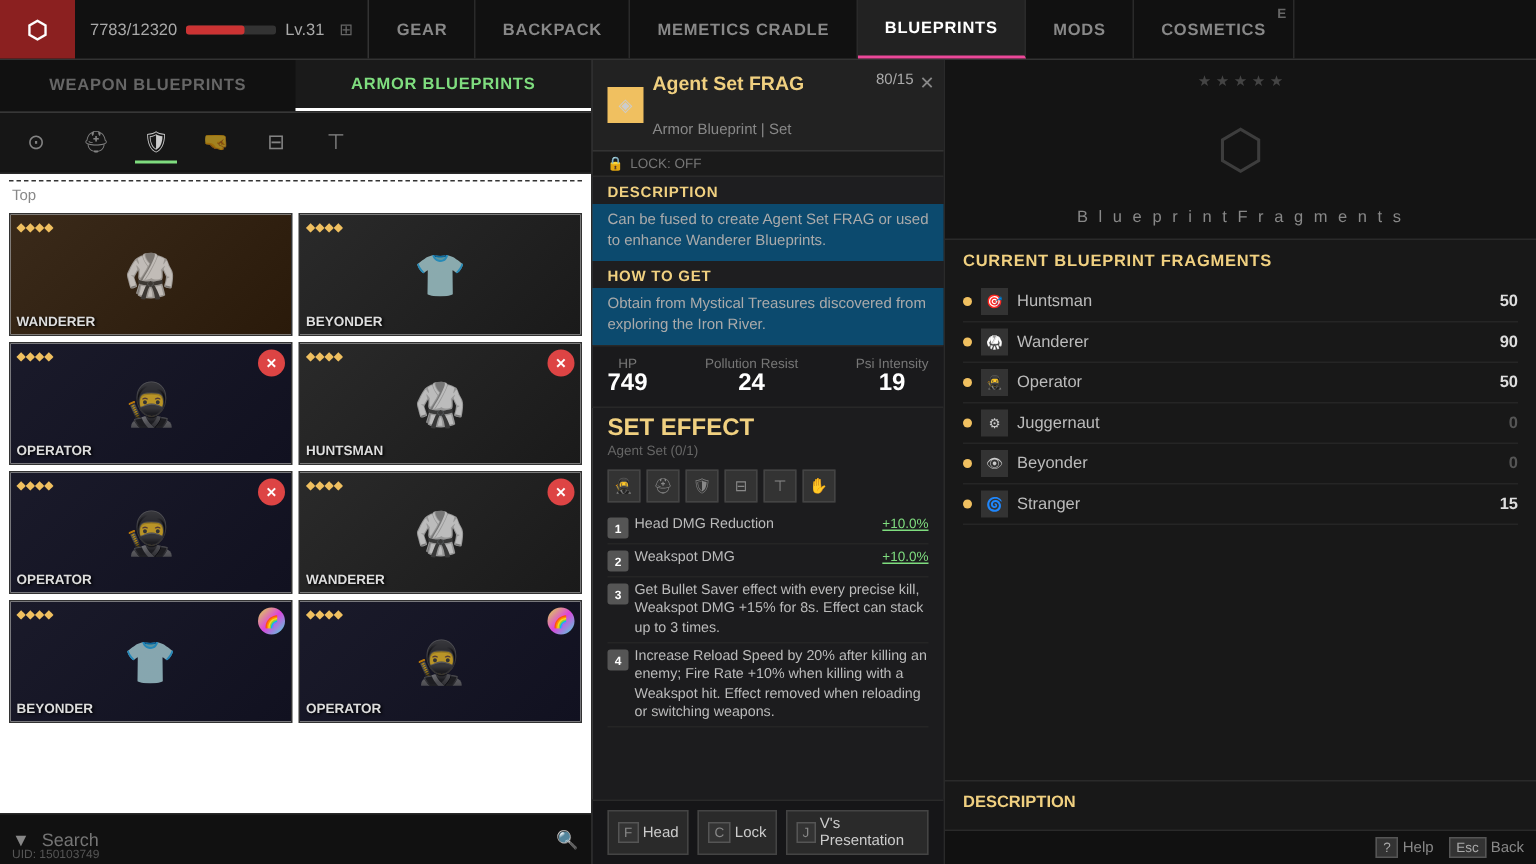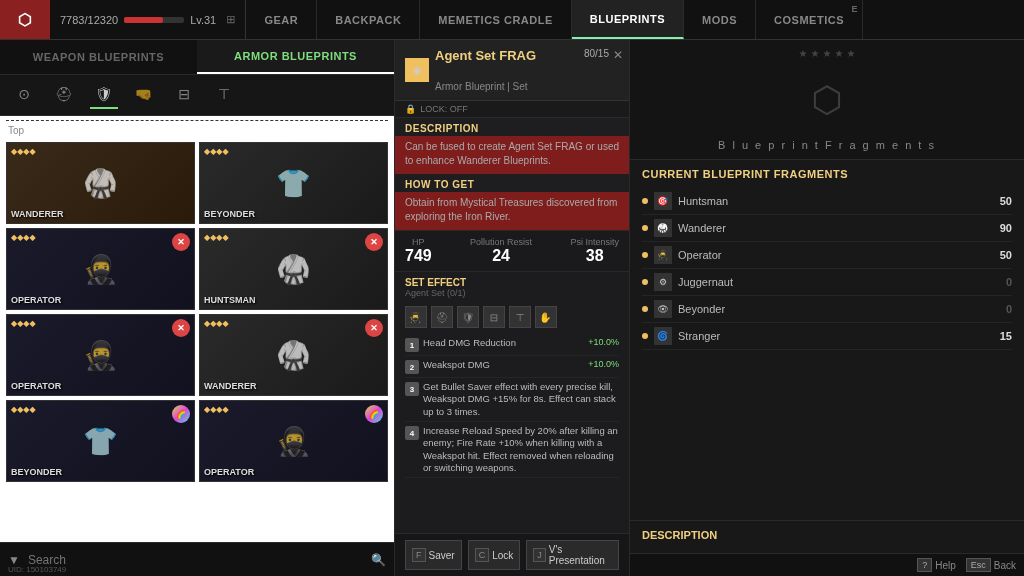--- a/index.html
+++ b/index.html
@@ -69,21 +69,21 @@
       color: #888;
       cursor: pointer;
       border-right: 1px solid #2a2a2a;
       text-transform: uppercase;
       letter-spacing: 0.5px;
       position: relative;
     }
     .nav-tab.active {
       color: #fff;
       background: #222;
-      border-bottom: 2px solid #86efac;
+      border-bottom: 2px solid #ec4899;
     }
     .nav-tab-key {
       font-size: 9px;
       color: #666;
       position: absolute;
       top: 4px;
       right: 4px;
     }
 
     
@@ -322,36 +322,36 @@
       padding: 5px 10px 2px 10px;
       text-transform: uppercase;
       letter-spacing: 0.5px;
       background: #1e1e20;
     }
     .section-body {
       padding: 4px 10px 6px 10px;
       font-size: 10px;
       color: #aaa;
       line-height: 1.4;
-      background: #7f1d1d;
+      background: #0c4a6e;
     }
     .stats-row {
       display: flex;
       justify-content: space-between;
       padding: 6px 10px;
       background: #1a1a1c;
       border-top: 1px solid #282828;
       border-bottom: 1px solid #282828;
     }
     .stat-item { text-align: center; }
     .stat-label { font-size: 9px; color: #777; }
     .stat-value { font-size: 16px; font-weight: bold; color: #fff; }
 
     .set-effect-header {
-      font-size: 10px;
+      font-size: 16px;
       font-weight: bold;
       color: #f0d080;
       padding: 5px 10px 0px 10px;
       text-transform: uppercase;
     }
     .set-effect-sub {
       font-size: 9px;
       color: #666;
       padding: 0 10px 4px 10px;
     }
@@ -391,21 +391,21 @@
       align-items: center;
       justify-content: center;
       font-size: 8px;
       font-weight: bold;
       color: #fff;
       flex-shrink: 0;
       margin-right: 4px;
       margin-top: 1px;
     }
     .effect-text { flex: 1; color: #bbb; line-height: 1.3; }
-    .effect-val { color: #7fdd7f; font-size: 9px; margin-left: 4px; flex-shrink: 0; }
+    .effect-val { color: #7fdd7f; font-size: 9px; margin-left: 4px; flex-shrink: 0; text-decoration: underline; }
 
     .action-bar {
       display: flex;
       gap: 6px;
       padding: 6px 10px;
       background: #161618;
       margin-top: auto;
       border-top: 1px solid #2a2a2a;
     }
     .action-btn {
@@ -737,21 +737,21 @@
       <div class="stat-item">
         <div class="stat-label">HP</div>
         <div class="stat-value">749</div>
       </div>
       <div class="stat-item">
         <div class="stat-label">Pollution Resist</div>
         <div class="stat-value">24</div>
       </div>
       <div class="stat-item">
         <div class="stat-label">Psi Intensity</div>
-        <div class="stat-value">38</div>
+        <div class="stat-value">19</div>
       </div>
     </div>
 
     <div class="set-effect-header">SET EFFECT</div>
     <div class="set-effect-sub">Agent Set (0/1)</div>
 
     <div class="set-icons-row">
       <div class="set-icon">🥷</div>
       <div class="set-icon">⛑</div>
       <div class="set-icon">🛡</div>
@@ -777,21 +777,21 @@
       </div>
       <div class="effect-item">
         <div class="effect-num">4</div>
         <div class="effect-text">Increase Reload Speed by 20% after killing an enemy; Fire Rate +10% when killing with a Weakspot hit. Effect removed when reloading or switching weapons.</div>
       </div>
     </div>
 
     <div class="action-bar">
       <div class="action-btn">
         <span class="action-btn-key">F</span>
-        <span>Saver</span>
+        <span>Head</span>
       </div>
       <div class="action-btn">
         <span class="action-btn-key">C</span>
         <span>Lock</span>
       </div>
       <div class="action-btn">
         <span class="action-btn-key">J</span>
         <span>V's Presentation</span>
       </div>
     </div>

